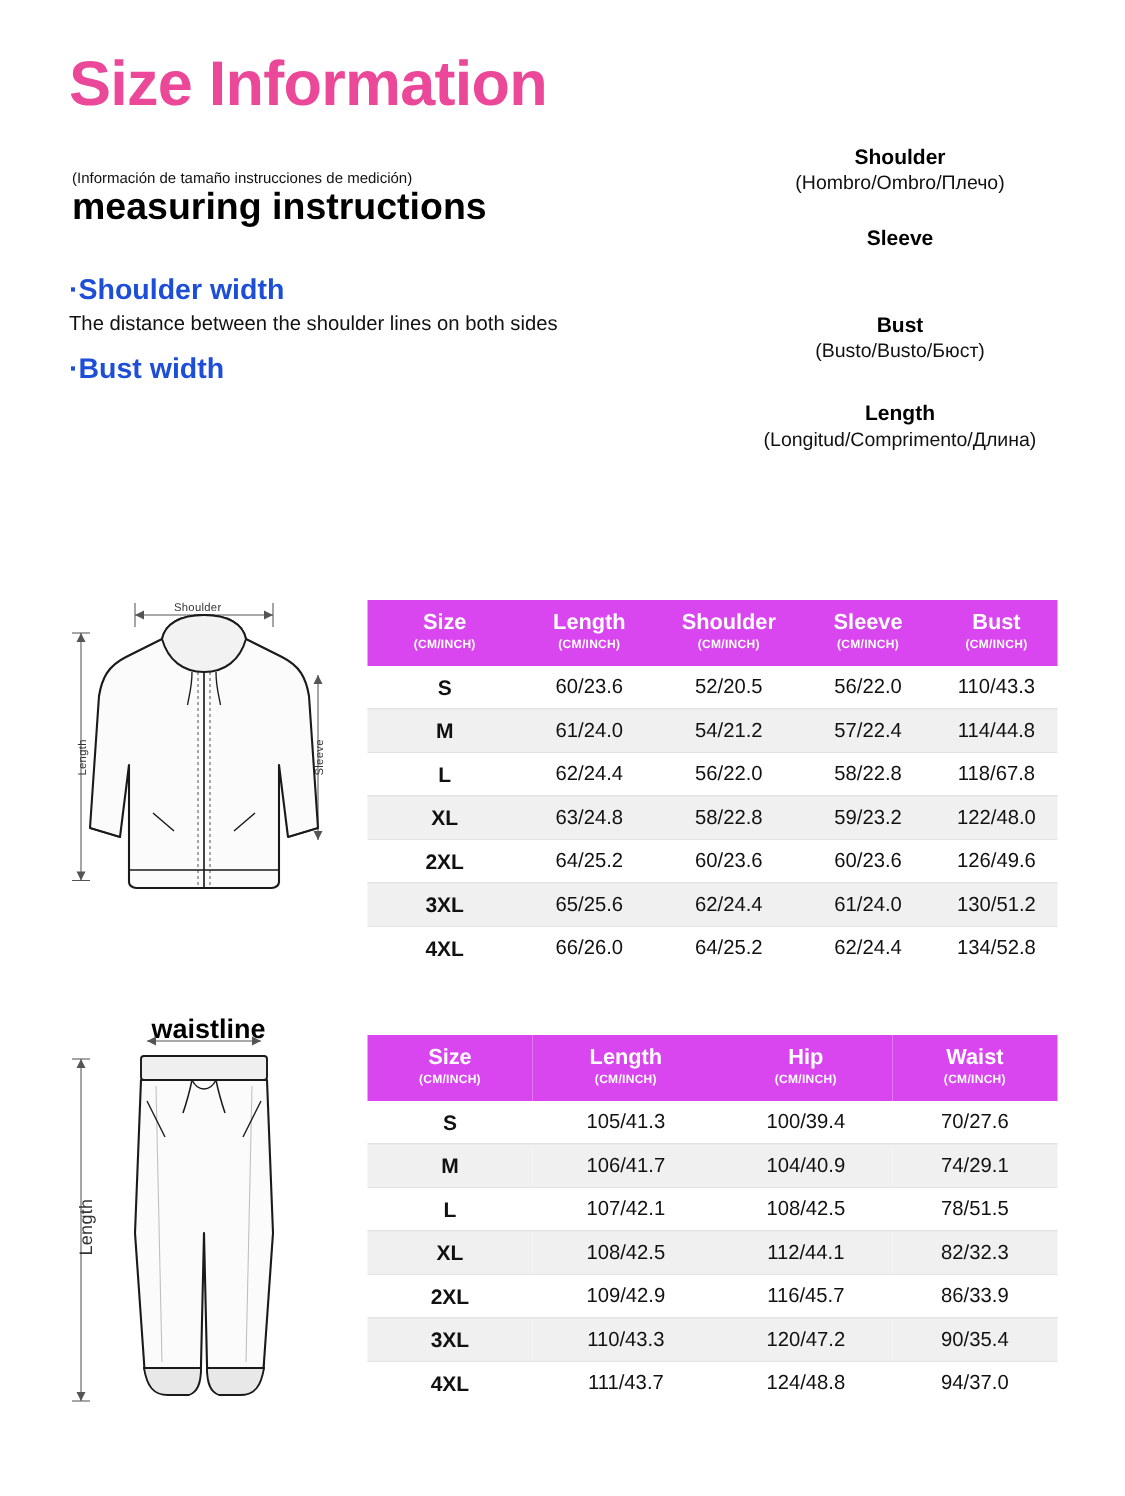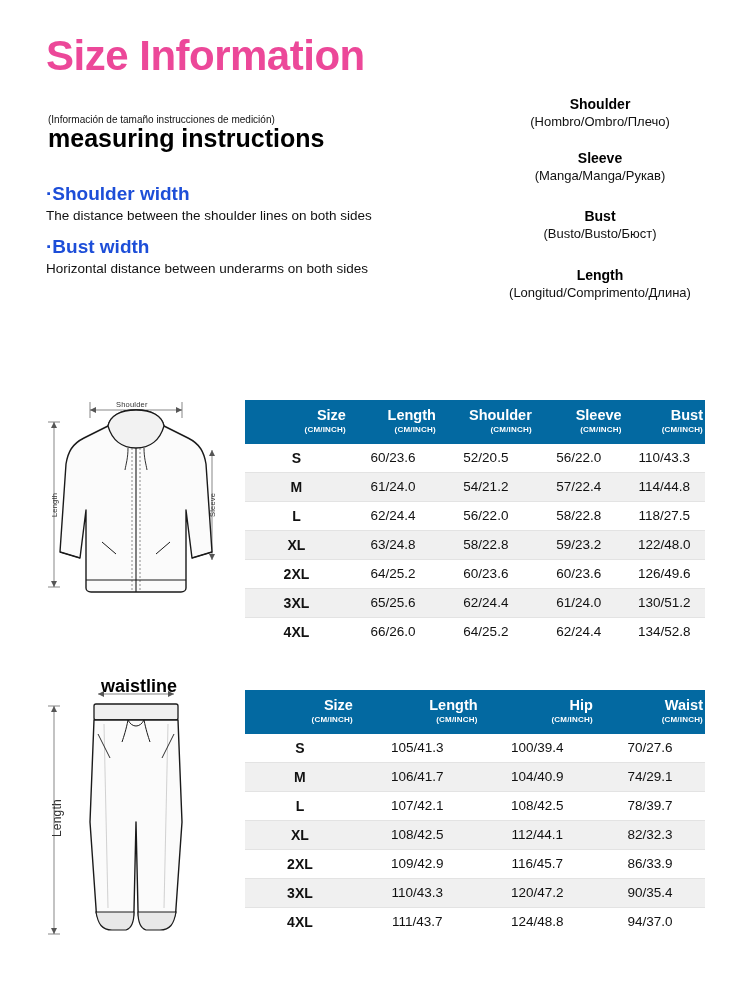--- a/index.html
+++ b/index.html
@@ -135,26 +135,26 @@
     position: absolute;
     font-family: "Liberation Sans", sans-serif;
   }
   table.size-table {
     width: 460px;
   }
   #table-top { left: 245px; top: 400px; }
   #table-bottom { left: 245px; top: 690px; }
 
   .size-table th {
-    background: #0369a1;
+    background: #d946ef;
     color: #ffffff;
     font-size: 14.5px;
     font-weight: bold;
     padding: 8px 2px 9px 2px;
-    text-align: right;
+    text-align: center;
     line-height: 1.05;
   }
   .size-table th .unit {
     display: block;
     font-size: 8px;
     font-weight: bold;
     margin-top: 3px;
     letter-spacing: 0.2px;
   }
   .size-table td {
@@ -189,30 +189,28 @@
   <div class="title-main">Size Information</div>
   <div class="title-sub">measuring instructions</div>
   <div class="title-sub2">(Información de tamaño instrucciones de medición)</div>
 
   <div class="def" id="def-0">
     <div class="def-term">·Shoulder width</div>
     <div class="def-desc">The distance between the shoulder lines on both sides</div>
   </div>
   <div class="def" id="def-1">
     <div class="def-term">·Bust width</div>
-    <div class="def-desc">Horizontal distance between underarms on both sides</div>
   </div>
 
   <div class="trans" id="trans-0">
     <div class="t-name">Shoulder</div>
     <div class="t-alt">(Hombro/Ombro/Плечо)</div>
   </div>
   <div class="trans" id="trans-1">
     <div class="t-name">Sleeve</div>
-    <div class="t-alt">(Manga/Manga/Рукав)</div>
   </div>
   <div class="trans" id="trans-2">
     <div class="t-name">Bust</div>
     <div class="t-alt">(Busto/Busto/Бюст)</div>
   </div>
   <div class="trans" id="trans-3">
     <div class="t-name">Length</div>
     <div class="t-alt">(Longitud/Comprimento/Длина)</div>
   </div>
 
@@ -373,21 +371,21 @@
         <td>61/24.0</td>
         <td>54/21.2</td>
         <td>57/22.4</td>
         <td>114/44.8</td>
       </tr>
       <tr class="odd">
         <td class="size-cell">L</td>
         <td>62/24.4</td>
         <td>56/22.0</td>
         <td>58/22.8</td>
-        <td>118/27.5</td>
+        <td>118/67.8</td>
       </tr>
       <tr class="even">
         <td class="size-cell">XL</td>
         <td>63/24.8</td>
         <td>58/22.8</td>
         <td>59/23.2</td>
         <td>122/48.0</td>
       </tr>
       <tr class="odd">
         <td class="size-cell">2XL</td>
@@ -444,21 +442,21 @@
       <tr class="even">
         <td class="size-cell">M</td>
         <td>106/41.7</td>
         <td>104/40.9</td>
         <td>74/29.1</td>
       </tr>
       <tr class="odd">
         <td class="size-cell">L</td>
         <td>107/42.1</td>
         <td>108/42.5</td>
-        <td>78/39.7</td>
+        <td>78/51.5</td>
       </tr>
       <tr class="even">
         <td class="size-cell">XL</td>
         <td>108/42.5</td>
         <td>112/44.1</td>
         <td>82/32.3</td>
       </tr>
       <tr class="odd">
         <td class="size-cell">2XL</td>
         <td>109/42.9</td>

